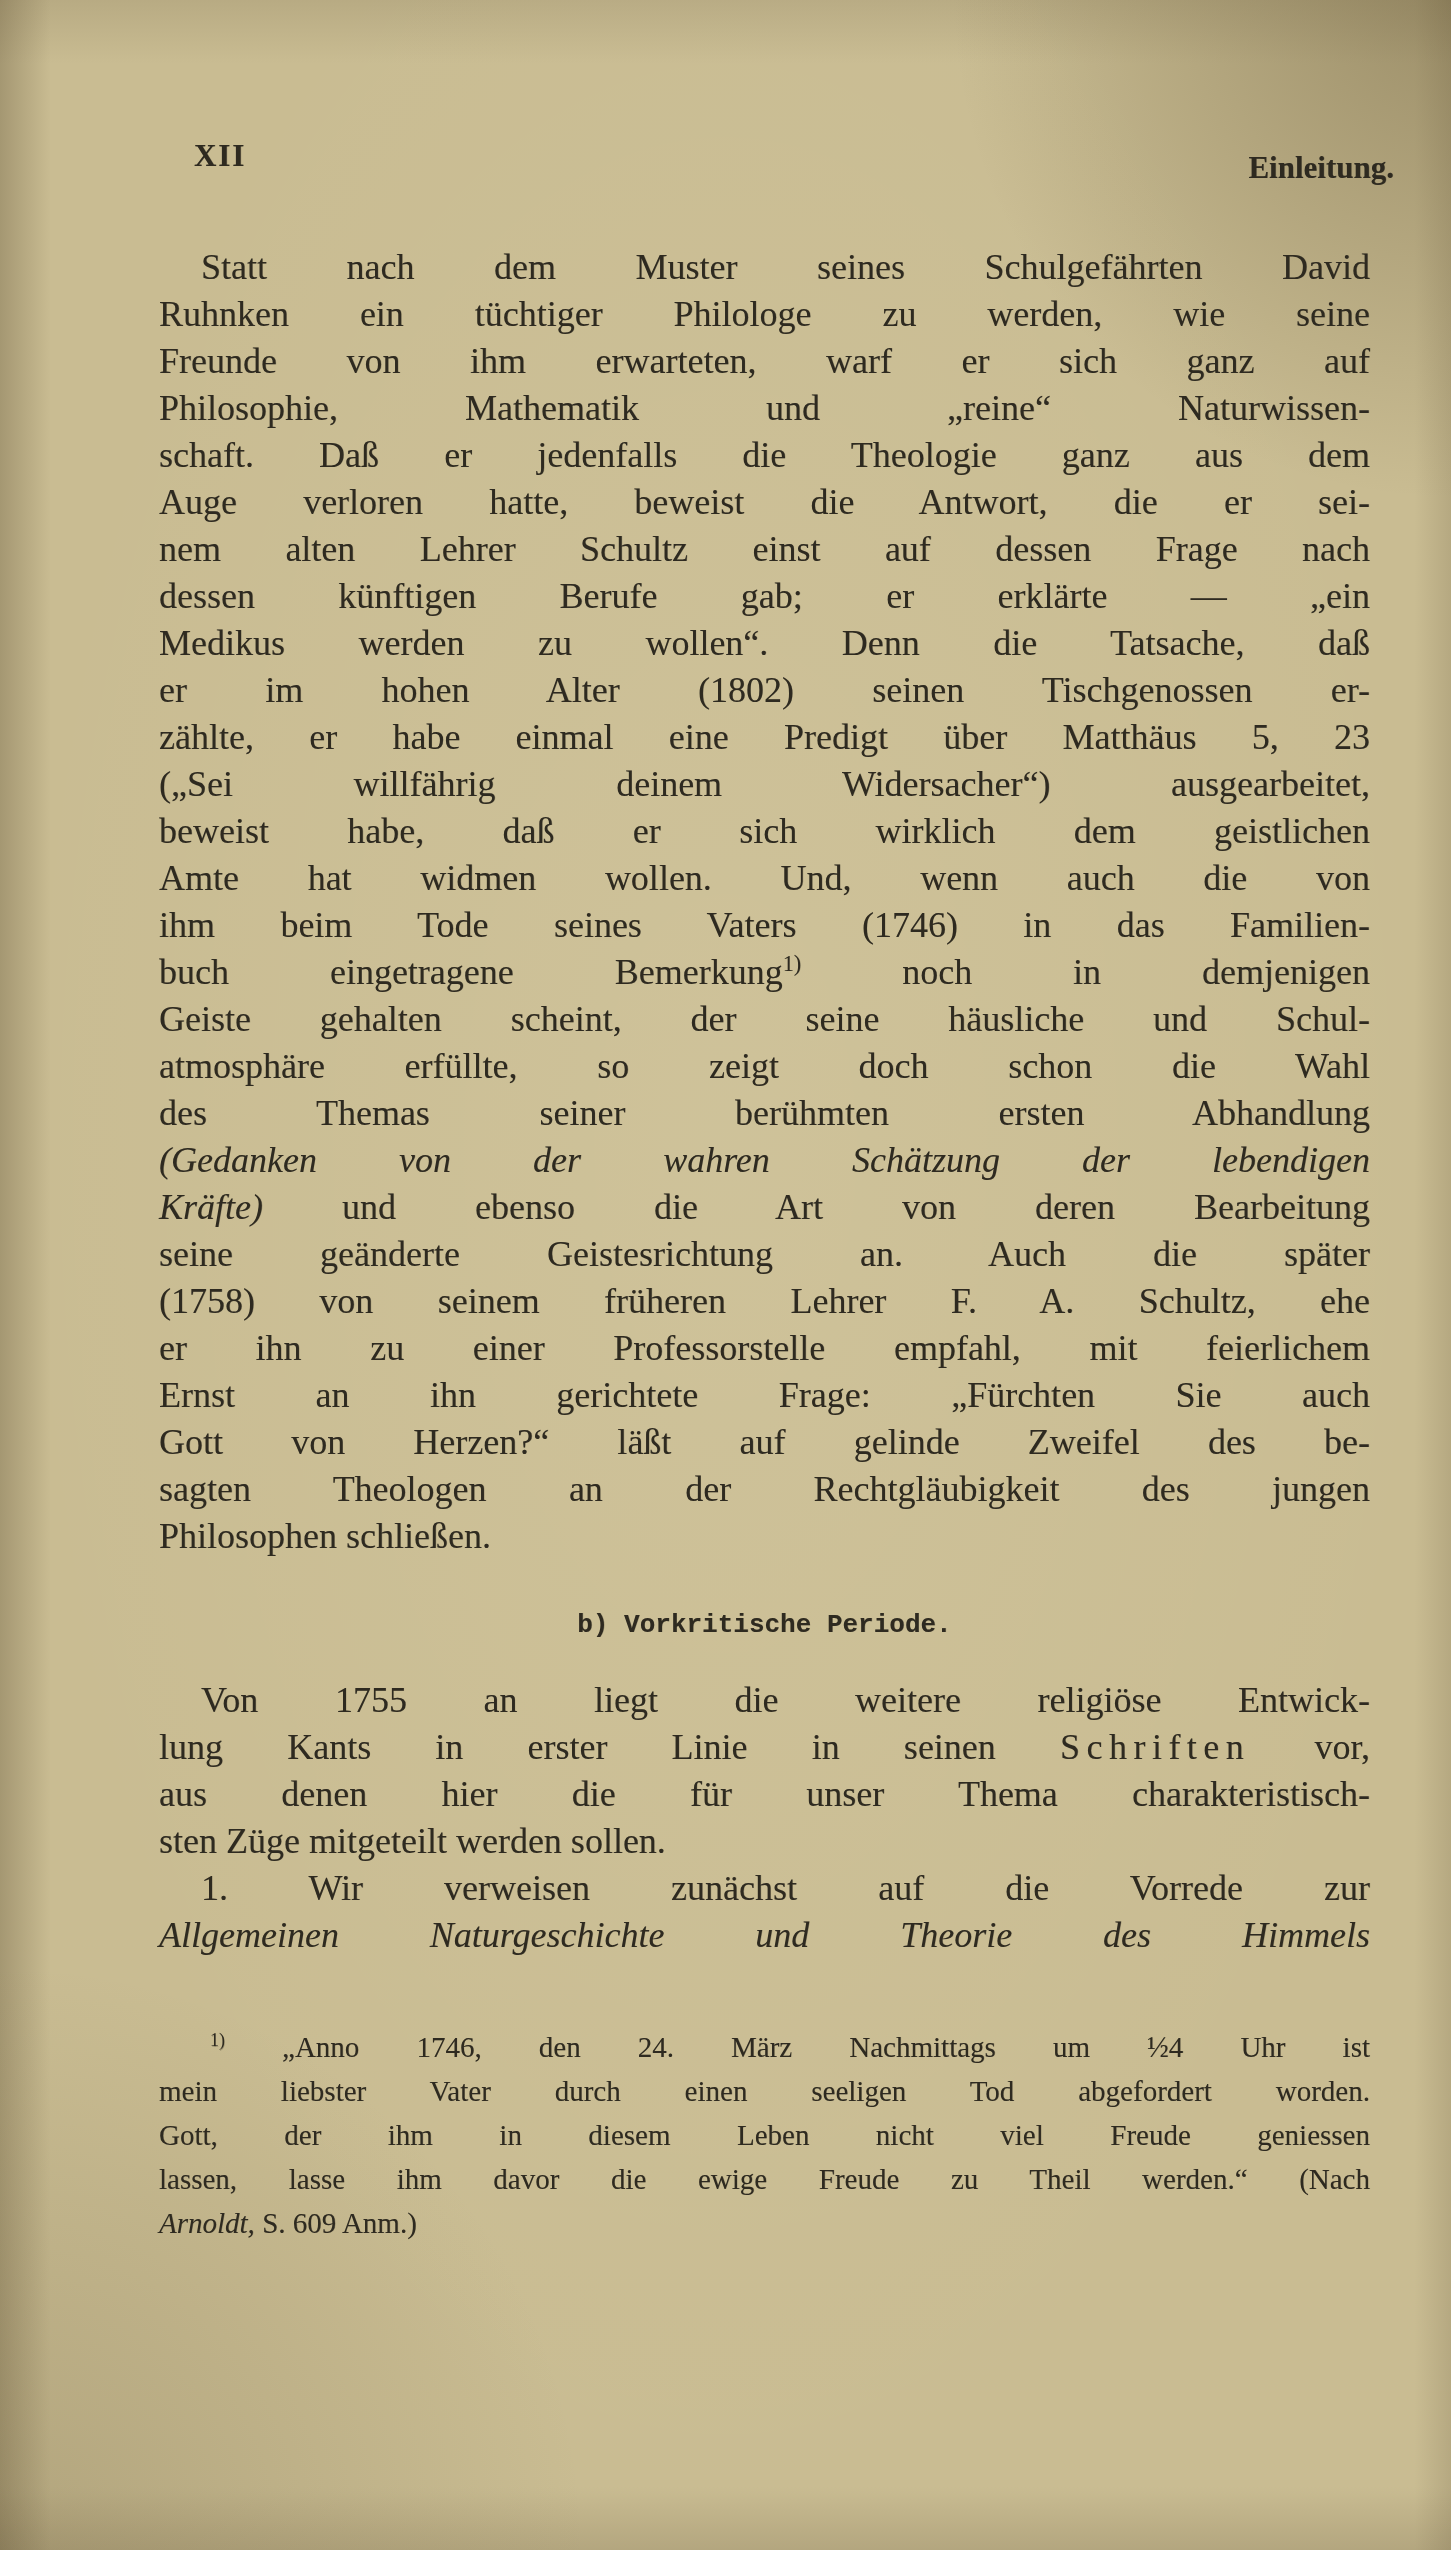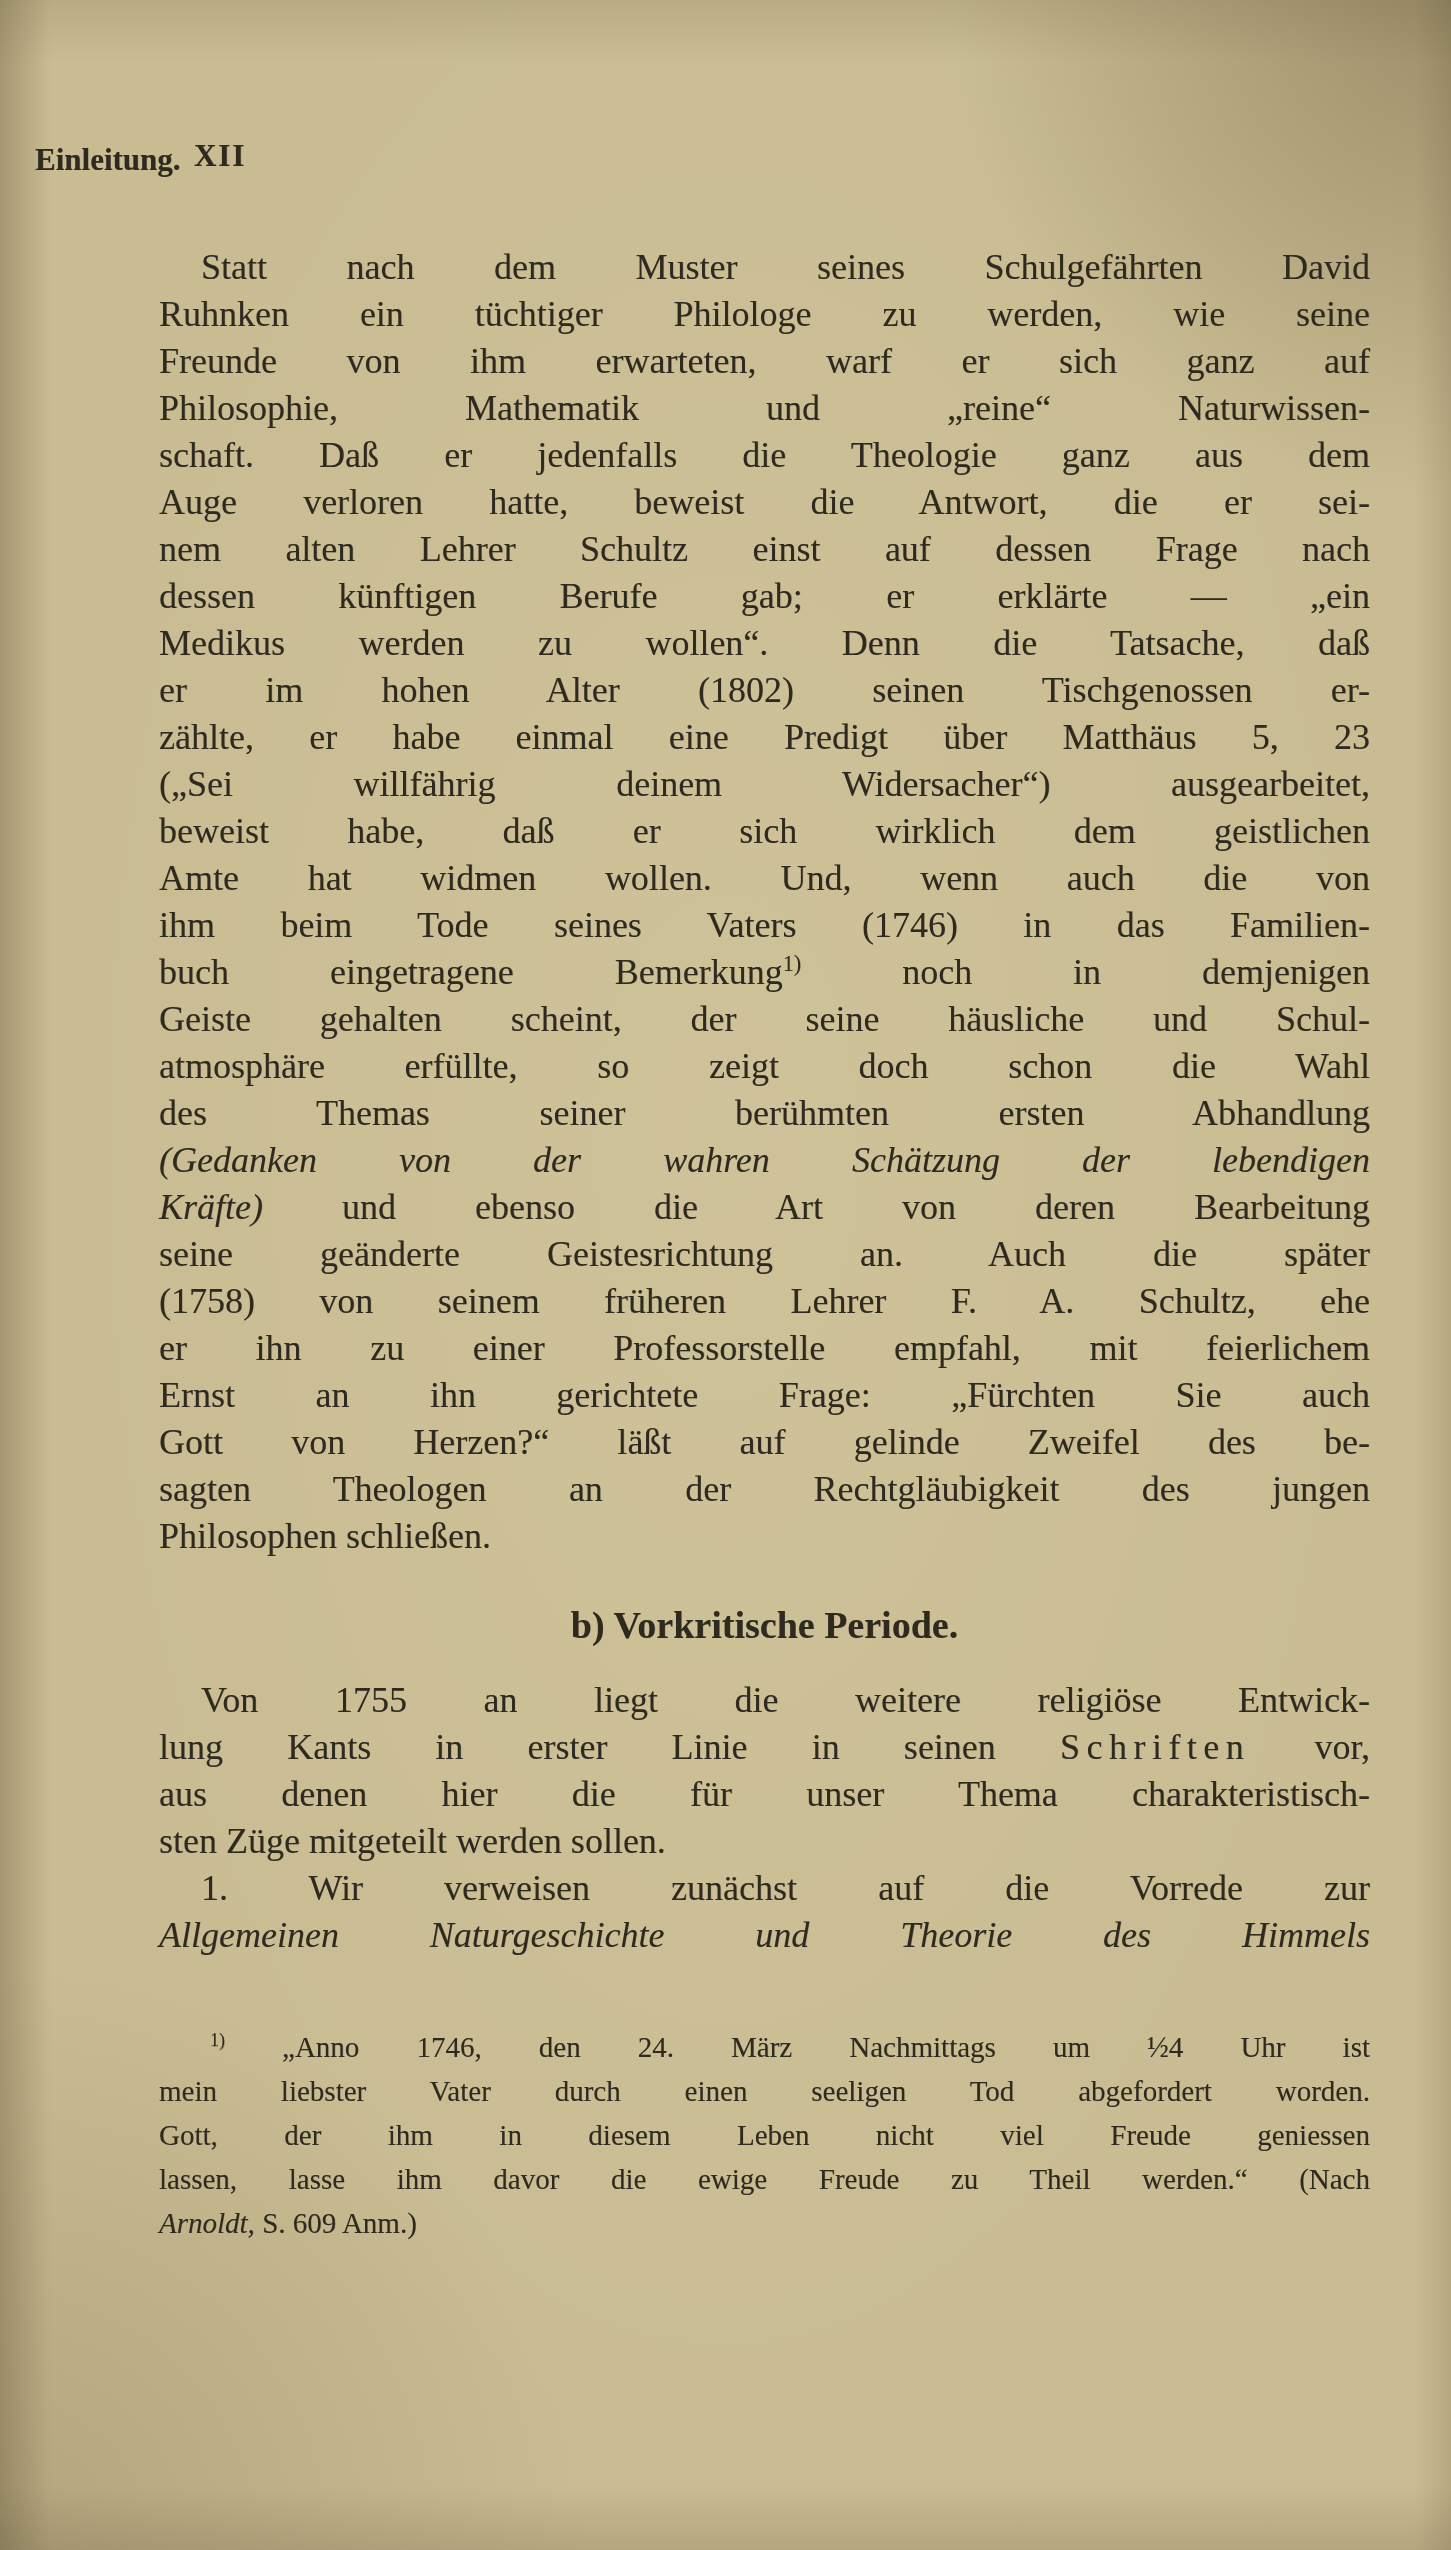--- a/index.html
+++ b/index.html
@@ -39,22 +39,22 @@
   .page-number {
     position: absolute;
     left: 159px;
     top: 0;
     letter-spacing: 1.9px;
   }
   .running-title {
     position: absolute;
     left: 0;
     right: 57px;
-    top: 4px;
-    text-align: left;
+    top: 12px;
+    text-align: right;
   }
   .body-text {
     position: absolute;
     top: 244px;
     left: 159px;
     width: 1211px;
     font-size: 36px;
     line-height: 47px;
     text-shadow: 0.4px 0.4px 0 rgba(46,42,32,0.30);
   }
@@ -70,22 +70,23 @@
   .italic { font-style: italic; }
   .spaced { letter-spacing: 0.18em; margin-top: 16px; }
   .sup {
     vertical-align: super;
     font-size: 62%;
     line-height: 0;
   }
   .section-heading {
     margin: 42px 0 28px 0;
     text-align: center;
-    font-size: 38px;
+    font-size: 26px;
     font-weight: 700;
+    font-family: Liberation Mono, monospace;
   }
   .footnote {
     margin-top: 66px;
     font-size: 29px;
     line-height: 44px;
   }
   .footnote .line.indent { text-indent: 51px; }
 </style>
 </head>
 <body>

